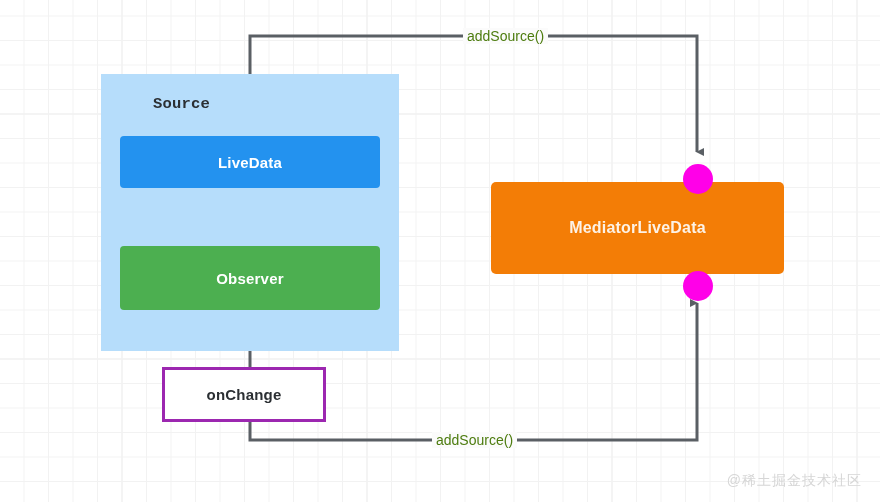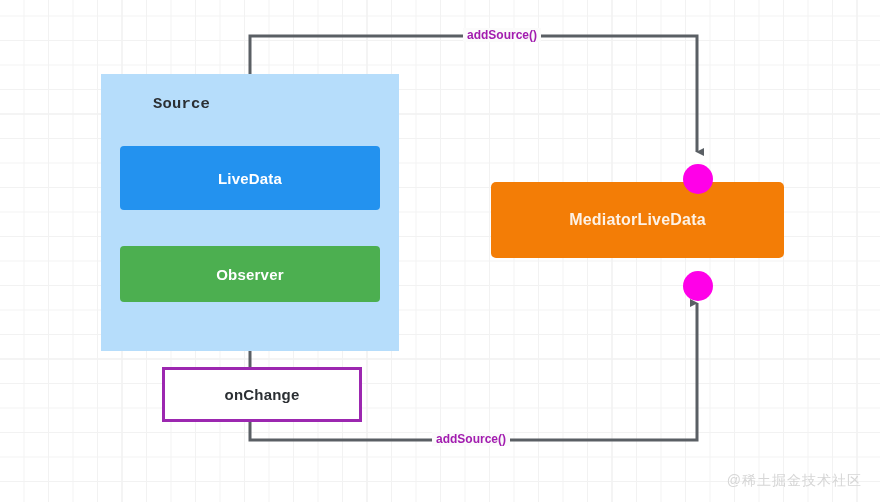--- a/index.html
+++ b/index.html
@@ -57,82 +57,82 @@
     top: 21px;
     font-size: 15.5px;
     font-weight: bold;
     color: #2b2f33;
     font-family: Liberation Mono, monospace;
   }
 
   
   #livedata-box {
     left: 120px;
-    top: 146px;
+    top: 136px;
     width: 260px;
-    height: 64px;
+    height: 52px;
     background: #2392ef;
     border-radius: 4px;
     color: #ffffff;
     font-size: 15px;
   }
 
   
   #observer-box {
     left: 120px;
     top: 246px;
     width: 260px;
-    height: 56px;
+    height: 64px;
     background: #4caf50;
     border-radius: 4px;
     color: #ffffff;
     font-size: 15px;
   }
 
   
   #mediator-box {
     left: 491px;
     top: 182px;
     width: 293px;
-    height: 76px;
+    height: 92px;
     background: #f37d06;
     border-radius: 5px;
     color: #fdf2e6;
     font-size: 16px;
     text-align: center;
   }
 
   
   #onchange-box {
     left: 162px;
     top: 367px;
-    width: 200px;
+    width: 164px;
     height: 55px;
     background: #ffffff;
     border: 3px solid #9c27b0;
     color: #2b2f33;
     font-size: 15px;
   }
 
   
   .connector-dot {
     position: absolute;
     width: 30px;
     height: 30px;
     border-radius: 50%;
     background: #ff00e8;
   }
   #connector-top { left: 683px; top: 164px; }
   #connector-bottom { left: 683px; top: 271px; }
 
   .edge-label {
     position: absolute;
-    font-size: 12px;
-    font-weight: bold;
-    color: #a21caf;
+    font-size: 14px;
+    font-weight: normal;
+    color: #4d7c0f;
     background: #fbfbfb;
     padding: 0 4px;
     white-space: nowrap;
   }
   #label-addsource { left: 463px; top: 28px; }
   #label-setvalue { left: 432px; top: 432px; }
 
   #watermark {
     position: absolute;
     right: 18px;

